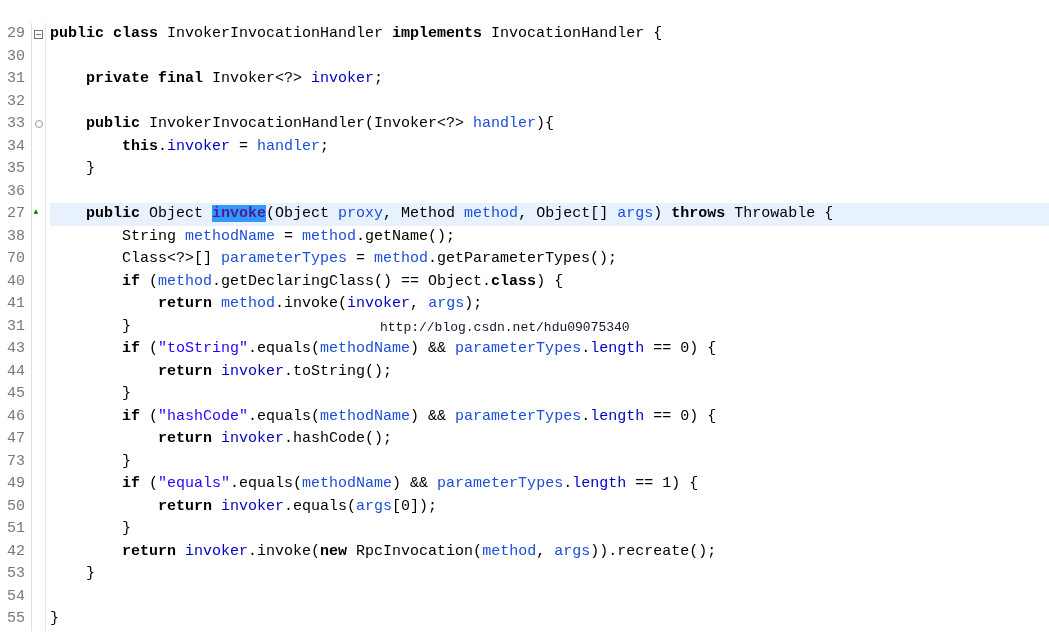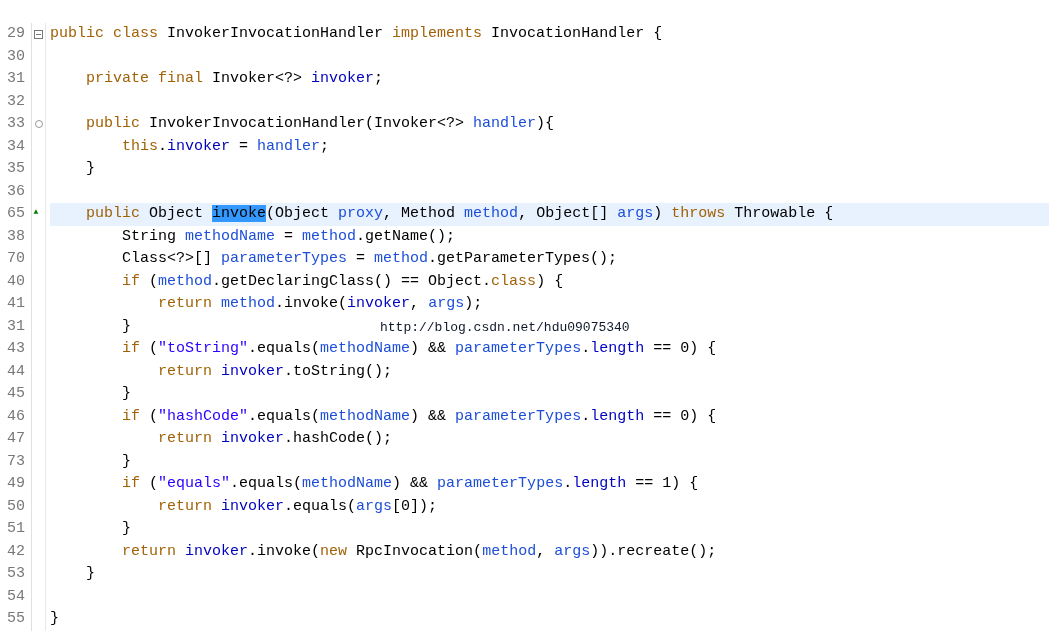--- a/index.html
+++ b/index.html
@@ -51,27 +51,28 @@
     }
     .marker {
       height: 22.5px;
       display: flex;
       align-items: center;
       justify-content: center;
     }
     .highlighted-line {
       background: #e8f2fe;
     }
-    .kw { color: #a16207; font-weight: normal; }
+    .kw { color: #000000; font-weight: bold; }
     .str { color: #2a00ff; }
     .field { color: #0000c0; }
     .var { color: #1d4ed8; }
     .selected {
       background: #3399ff;
-      color: #000000;
+      color: #4c1d95;
+      font-weight: bold;
     }
     .minus-icon {
       width: 9px;
       height: 9px;
       border: 1px solid #787878;
       display: inline-block;
       position: relative;
       background: #ffffff;
     }
     .minus-icon::before {
@@ -123,21 +124,21 @@
 <div class="editor">
   <div class="gutter" id="gutter">
       <div class="line-num">29</div>
       <div class="line-num">30</div>
       <div class="line-num">31</div>
       <div class="line-num">32</div>
       <div class="line-num">33</div>
       <div class="line-num">34</div>
       <div class="line-num">35</div>
       <div class="line-num">36</div>
-      <div class="line-num">65</div>
+      <div class="line-num">27</div>
       <div class="line-num">38</div>
       <div class="line-num">70</div>
       <div class="line-num">40</div>
       <div class="line-num">41</div>
       <div class="line-num">31</div>
       <div class="line-num">43</div>
       <div class="line-num">44</div>
       <div class="line-num">45</div>
       <div class="line-num">46</div>
       <div class="line-num">47</div>

